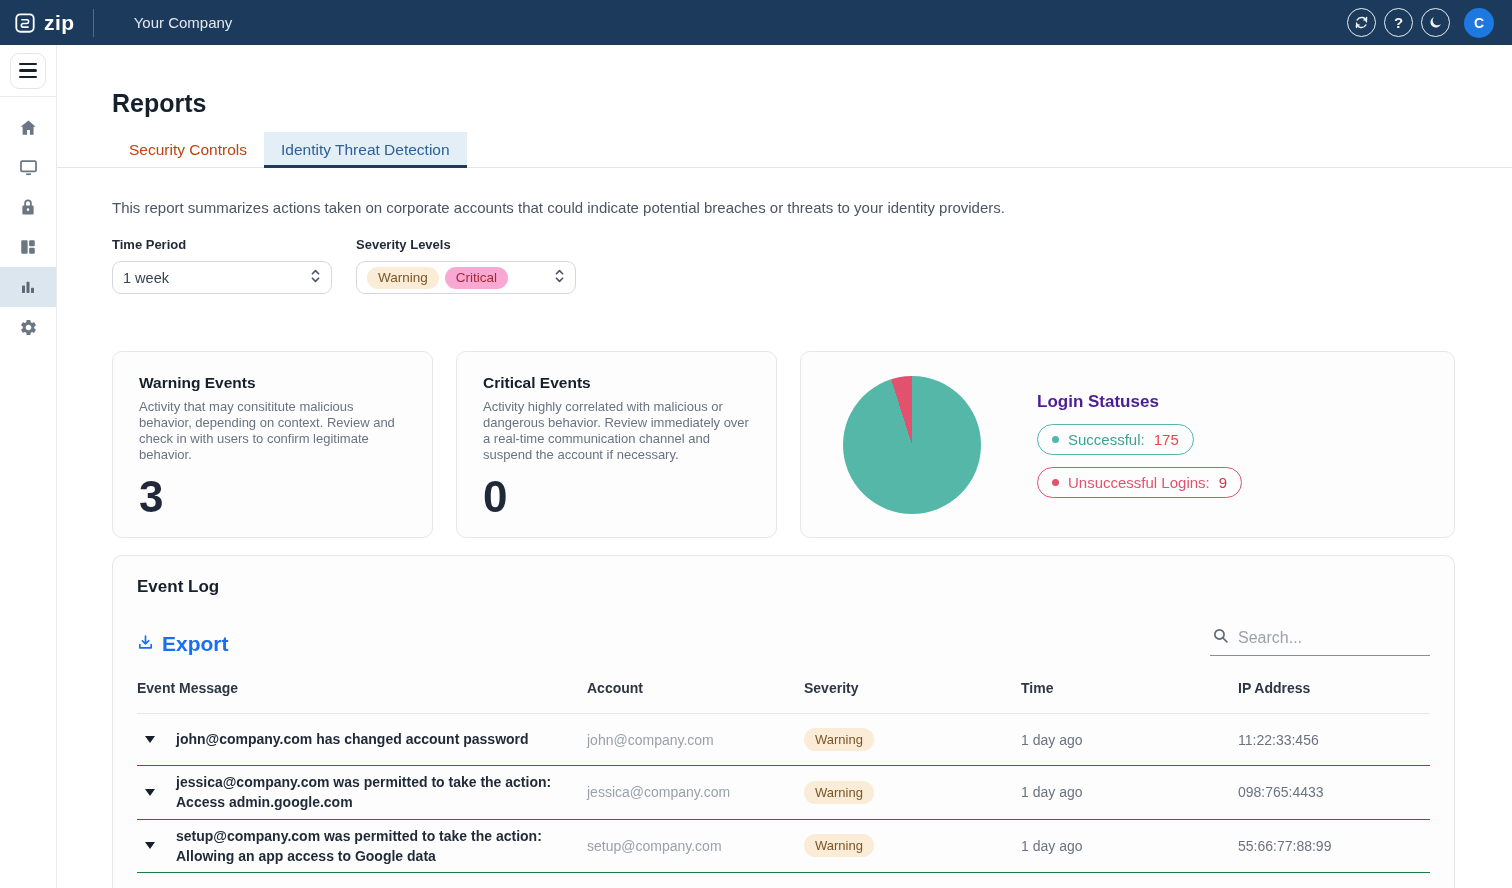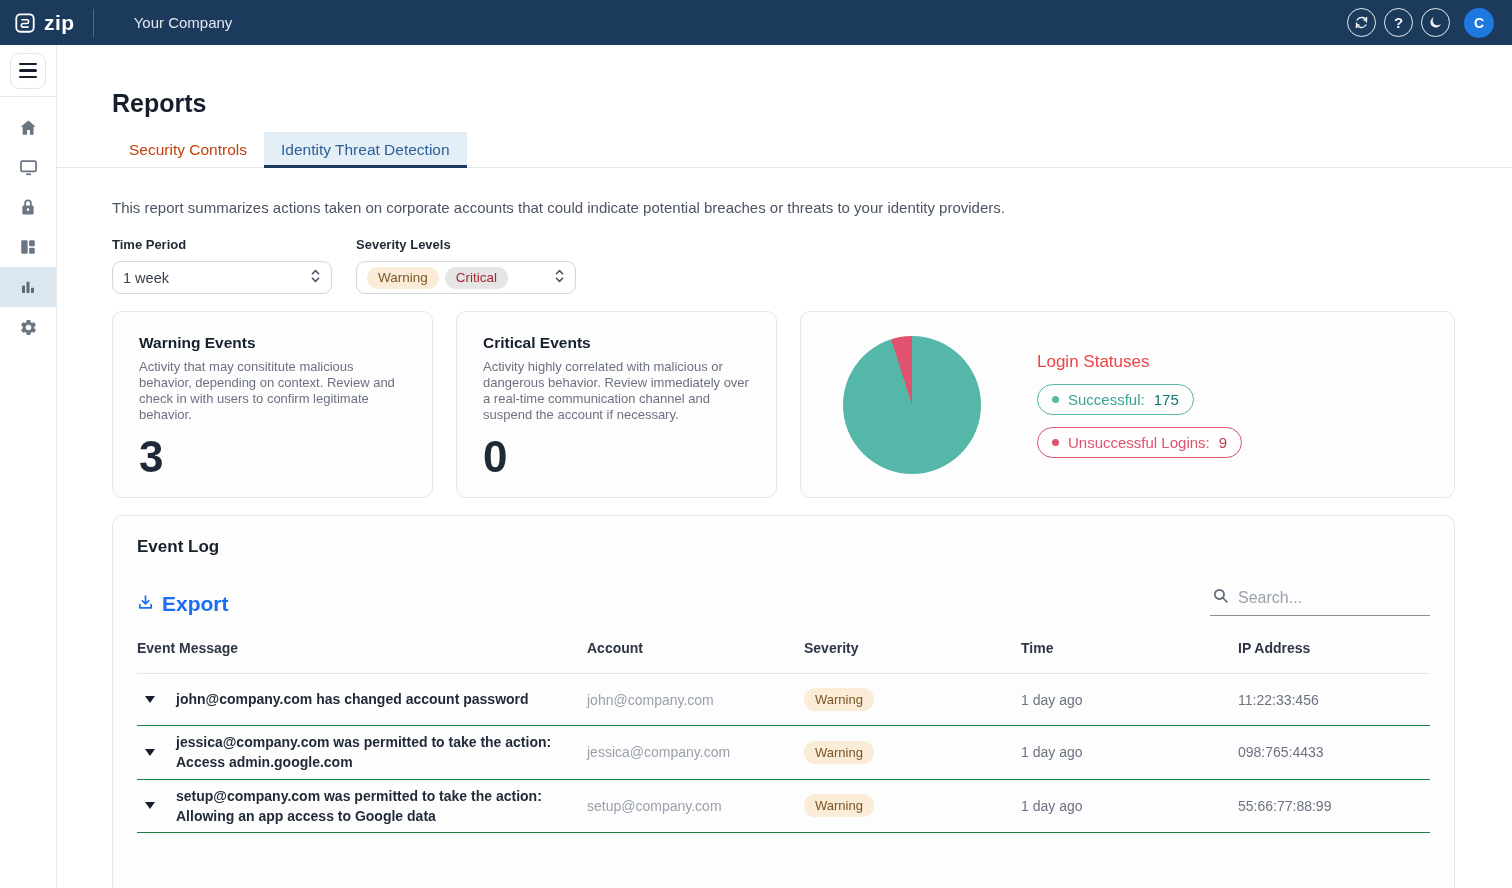--- a/index.html
+++ b/index.html
@@ -50,39 +50,39 @@
 
   
   .filters { display:flex; gap:24px; margin-top:21px; }
   .filter-label { font-size:13px; font-weight:bold; color:#1f2937; margin-bottom:9px; }
   .select-box { width:220px; height:33px; border:1px solid #d4d8dd; border-radius:9px;
     display:flex; align-items:center; padding:0 10px; background:#fff; cursor:pointer; }
   .select-box .sel-text { font-size:14.5px; color:#374151; }
   .updown { margin-left:auto; color:#374151; }
   .pill { font-size:13.5px; padding:3.5px 11px; border-radius:999px; margin-right:6px; }
   .pill.warning { background:#faecd6; color:#7a5527; }
-  .pill.critical { background:#e5e5e5; color:#a52834; }
+  .pill.critical { background:#f9a8d4; color:#a52834; }
 
   
   .cards-row { display:flex; gap:23px; margin-top:17px; width:1343px; }
-  .card { border:1px solid #e5e7eb; border-radius:10px; background:#fdfdfe; }
+  .card { border:1px solid #e5e7eb; border-radius:10px; background:#fdfdfe;margin-top:40px; }
   .stat-card { width:321px; height:187px; padding:22px 26px; }
   .stat-title { font-size:15.5px; font-weight:bold; color:#16202c; }
   .stat-desc { font-size:13px; color:#6b7280; line-height:1.23; margin-top:7px; }
   .stat-count { font-size:44px; font-weight:bold; color:#1f2937; margin-top:12px; line-height:1; }
   .login-card { flex:1; height:187px; display:flex; align-items:center; padding:0 24px; }
   .pie { width:138px; height:138px; border-radius:50%; margin-left:18px; }
   .login-right { margin-left:56px; }
-  .login-title { font-size:17px; font-weight:normal; color:#ef4444; }
+  .login-title { font-size:17px; font-weight:bold; color:#4c1d95; }
   .status-pill { display:inline-flex; align-items:center; gap:9px; border-radius:999px;
     padding:6px 14px; font-size:15px; margin-top:12px; }
   .status-pill .dot { width:7px; height:7px; border-radius:50%; }
   .status-pill.ok { border:1px solid #54b7a8; color:#3da390; }
   .status-pill.ok .dot { background:#54b7a8; }
-  .status-pill.ok .num { color:#0f766e; }
+  .status-pill.ok .num { color:#ef4444; }
   .status-pill.bad { border:1px solid #e0526e; color:#e0526e; }
   .status-pill.bad .dot { background:#e0526e; }
   .status-pill.bad .num { color:#c23a52; }
   .status-row { display:block; }
 
   
   .elog-card { margin-top:17px; width:1343px; height:400px; border:1px solid #e5e7eb;
     border-radius:10px 10px 0 0; border-bottom:none; background:#fdfdfe; padding:21px 24px 0 24px; }
   .elog-title { font-size:17px; font-weight:bold; color:#16202c; }
   .elog-toolbar { display:flex; align-items:flex-end; margin-top:26px; }

